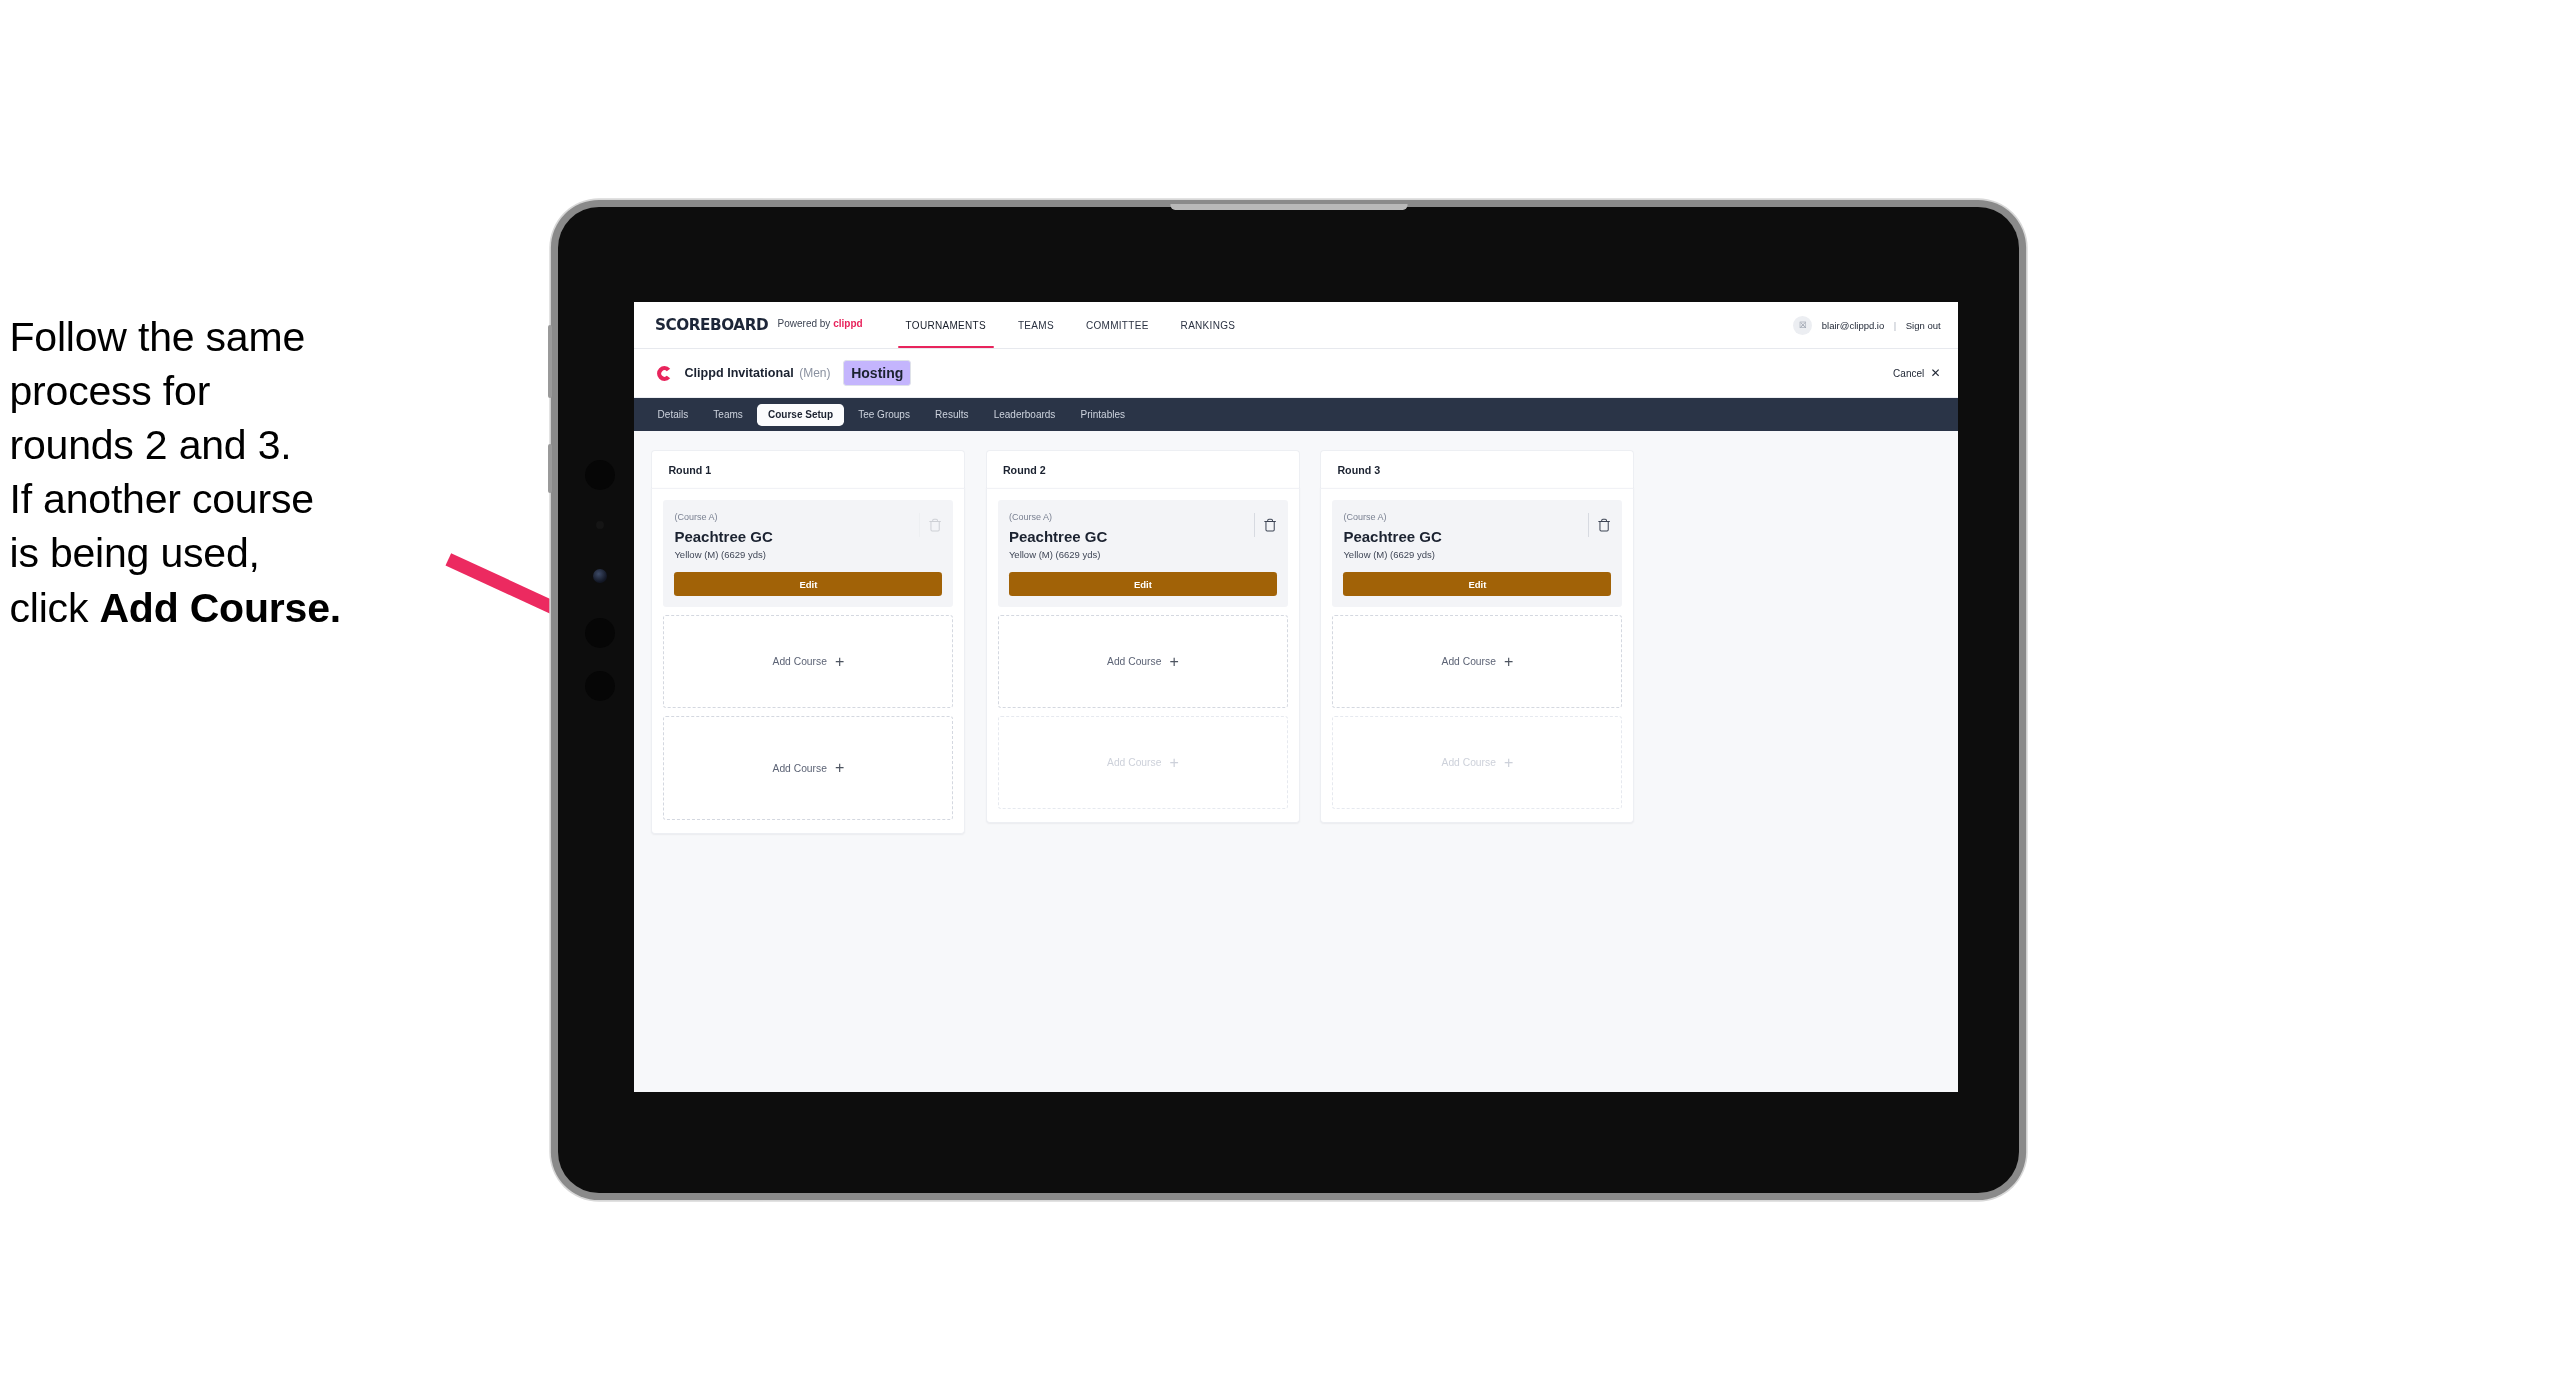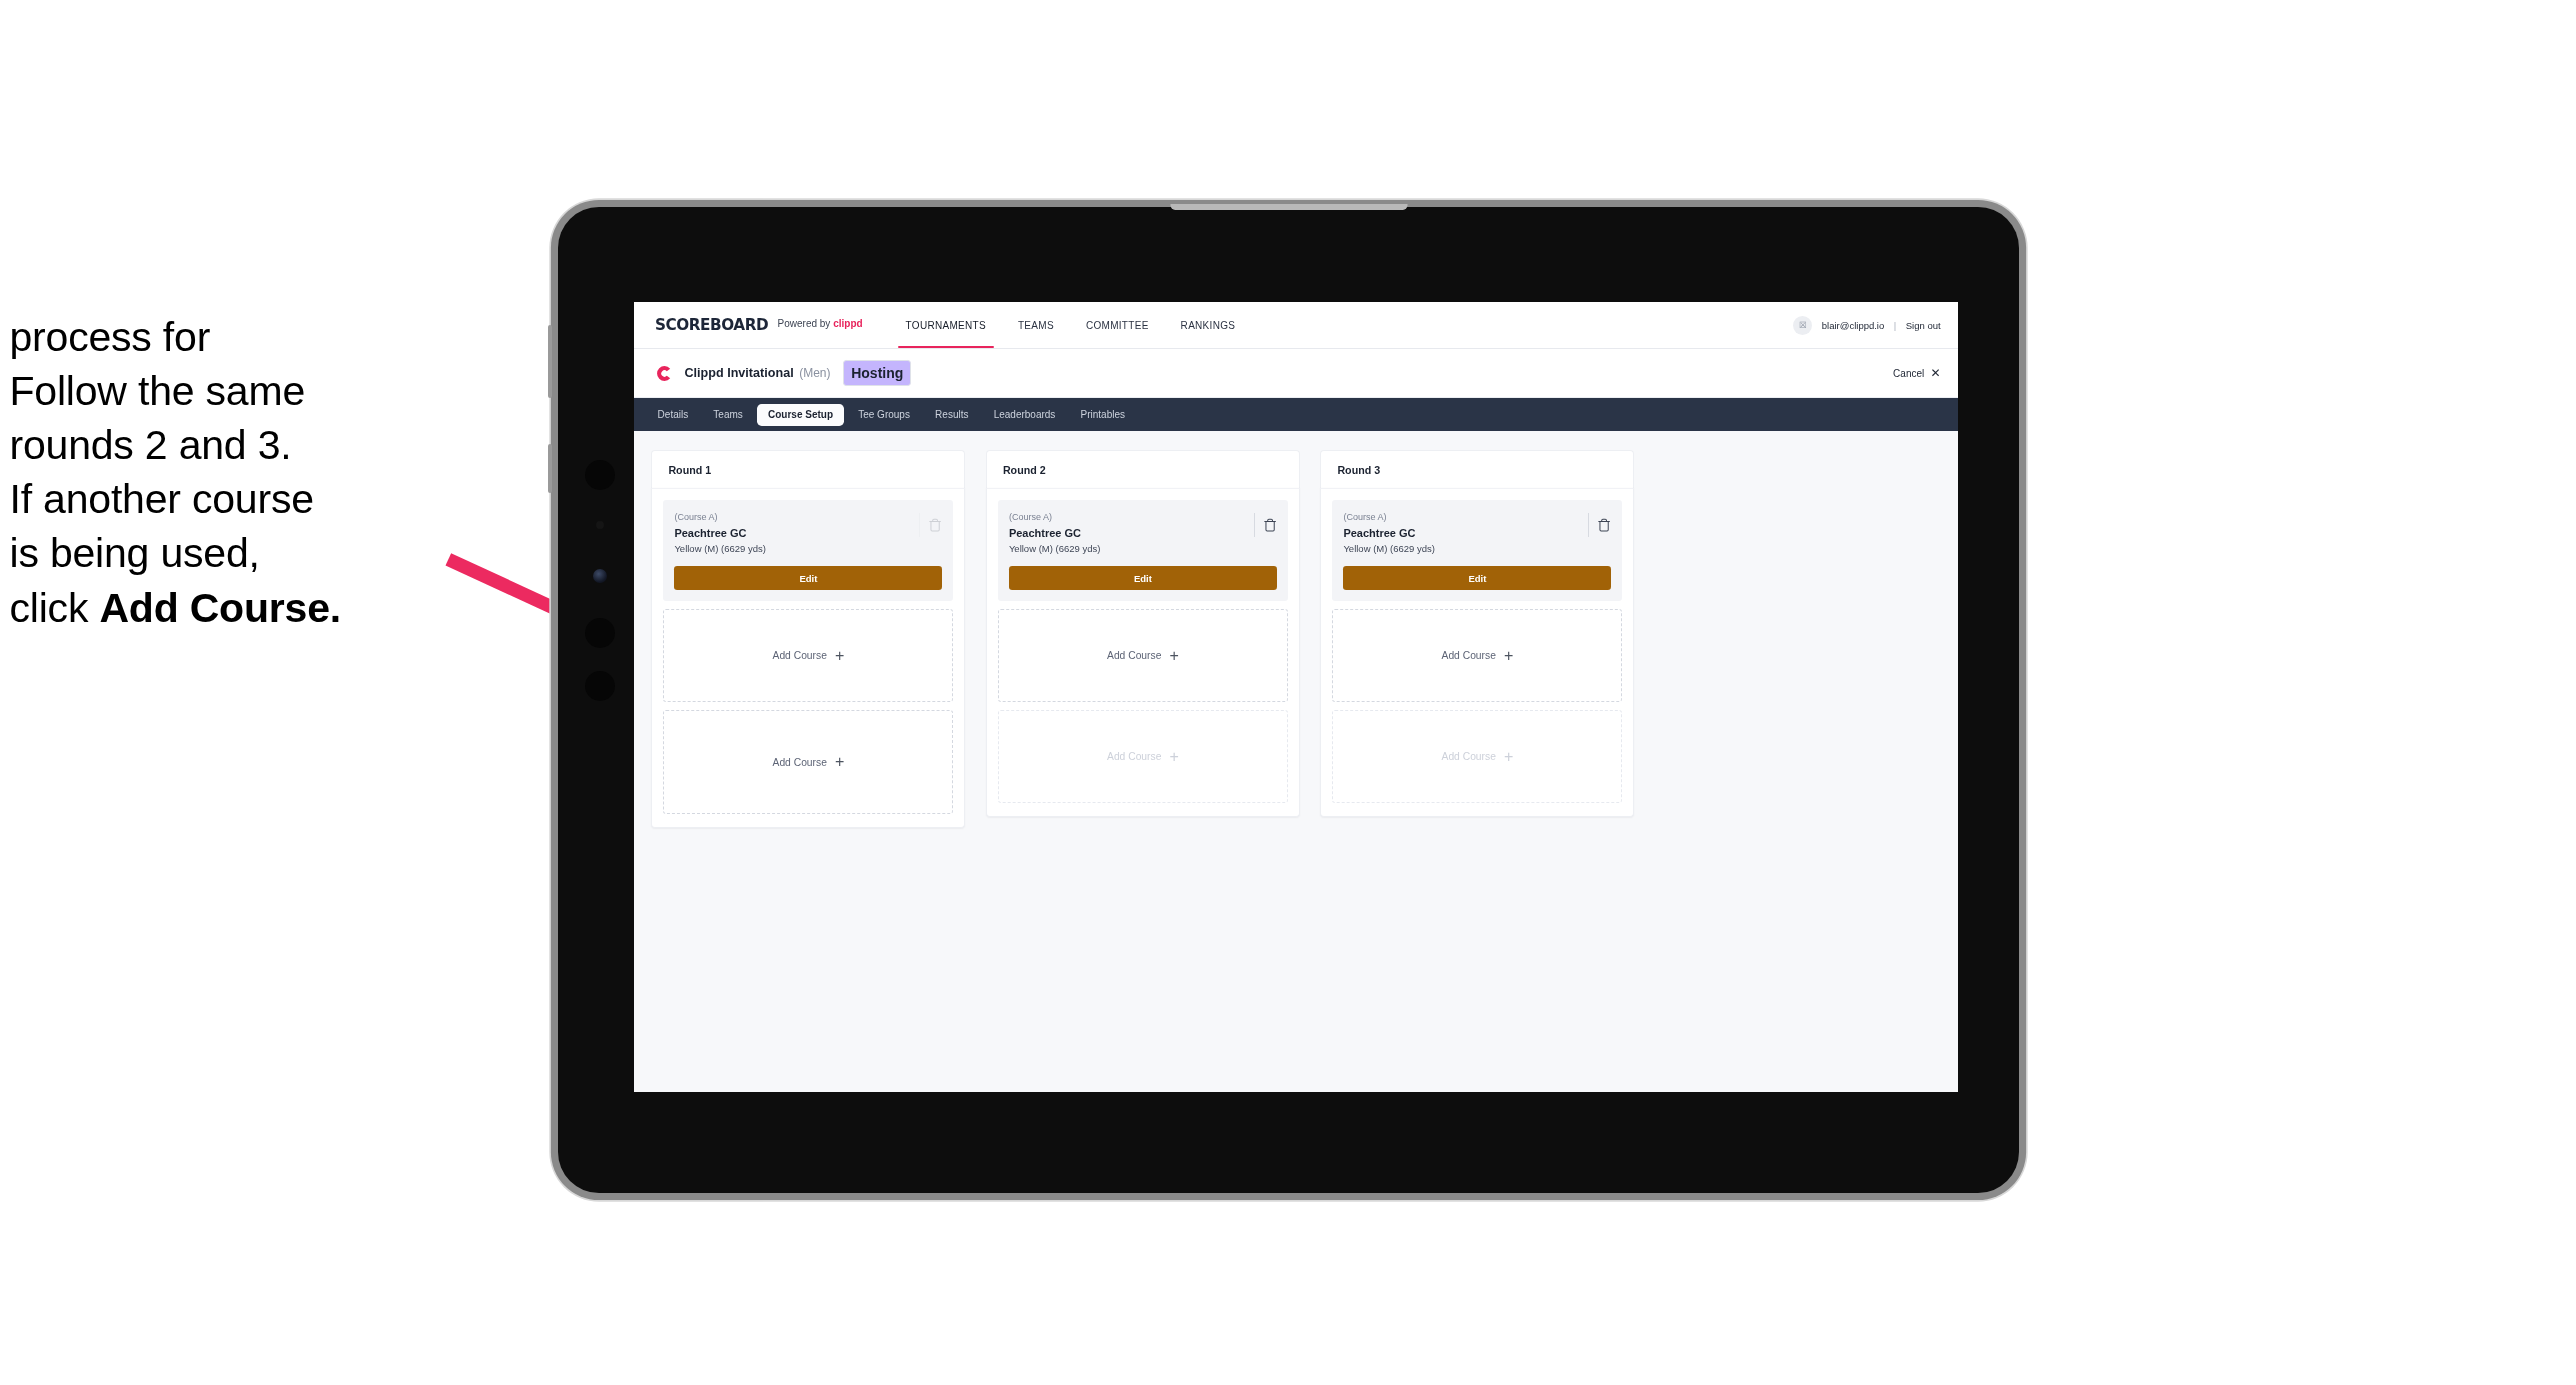--- a/index.html
+++ b/index.html
@@ -144,21 +144,21 @@
     background:#ffffff; border:0.8px solid #edeff3; border-top:0.8px solid #f1f2f6;
     border-radius:0 0 4px 4px;
     padding:11px 11px 12.6px; display:flex; flex-direction:column; gap:8px;
     box-shadow:0 0.8px 1.6px rgba(20,25,40,.05);
   }
 
   .course-card { background:#f3f4f7; border-radius:3.2px; padding:11px 11px 11px; }
   .course-top { display:flex; align-items:flex-start; }
   .course-meta { flex:1; min-width:0; }
   .c-label { font-size:9px; color:#7a8192; line-height:1.5; }
-  .c-name  { font-size:11px; font-weight:700; color:#1b2230; line-height:1.55; }
+  .c-name  { font-size:15px; font-weight:700; color:#1b2230; line-height:1.55; }
   .c-tee   { font-size:9.5px; color:#3f4656; line-height:1.5; }
   .course-actions { display:flex; align-items:center; gap:8px; padding-top:1.6px; }
   .vdiv { width:0.8px; height:24px; background:#d7dae1; }
   .trash { width:14.2px; height:14.2px; color:#3d4454; cursor:pointer; display:block; }
   .faded { opacity:0.20; }
   .edit-btn {
     margin-top:10.3px; width:100%; height:24px; background:#a16207; color:#ffffff;
     border:none; border-radius:3.2px; font-size:9.5px; font-weight:600; cursor:pointer;
     font-family:"Liberation Sans", sans-serif;
   }
@@ -173,22 +173,22 @@
   .add-card .plus { font-size:16px; line-height:1; color:#4d５460; color:#4d5460; font-weight:300; }
   .add-card.dim { border-color:#e6e9ef; }
   .add-card.dim .add-label, .add-card.dim .plus { color:#cdd1da; }
 </style>
 </head>
 <body>
 
 <div class="stage">
 
   <div class="callout">
+    <span class="ln">Follow the same</span>
     <span class="ln">process for</span>
-    <span class="ln">Follow the same</span>
     <span class="ln">rounds 2 and 3.</span>
     <span class="ln">If another course</span>
     <span class="ln">is being used,</span>
     <span class="ln"><span>click </span><b>Add Course.</b></span>
   </div>
 
   <svg class="arrow-svg" viewBox="0 0 520 220">
     <path d="M8 18 L372 186" stroke="#ec2a60" stroke-width="17" stroke-linecap="butt" fill="none"></path>
     <path d="M424 196 L318 130 L330 196 Z" fill="#ec2a60"></path>
   </svg>

